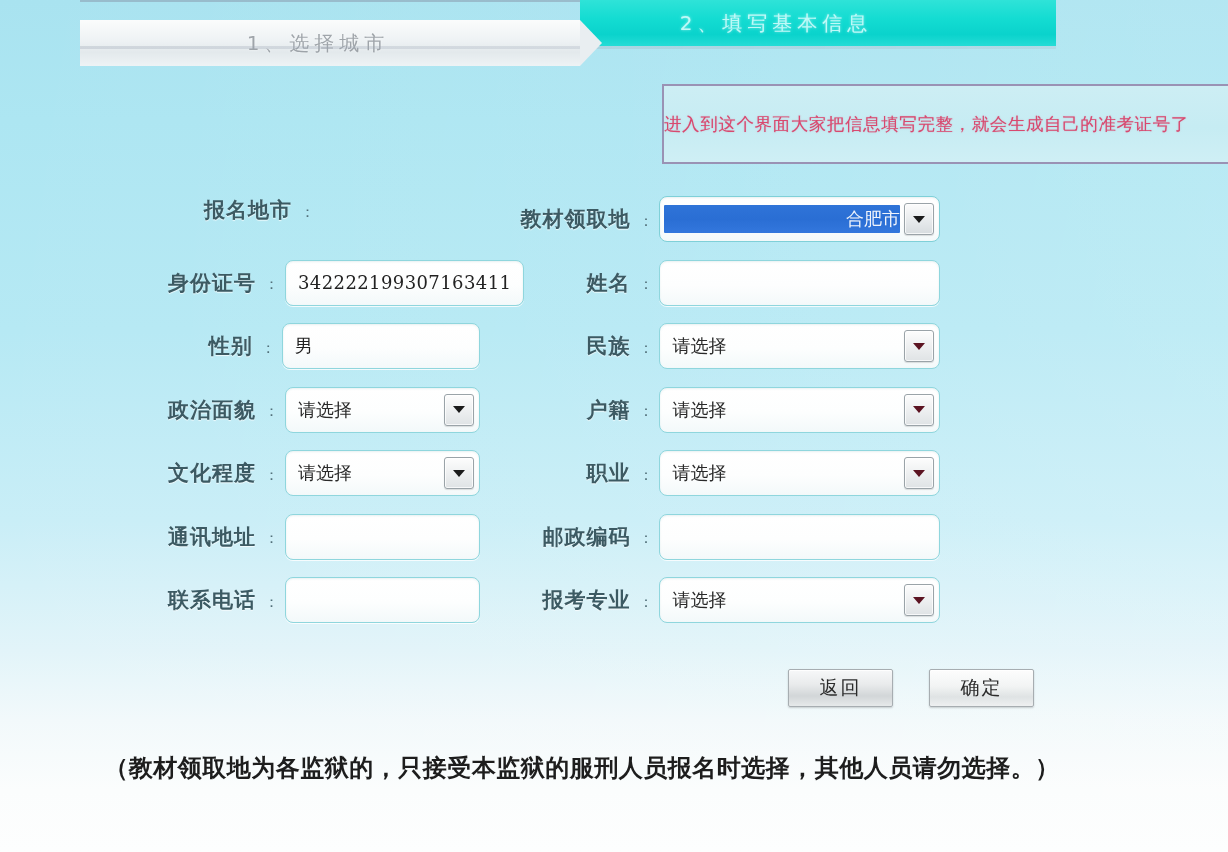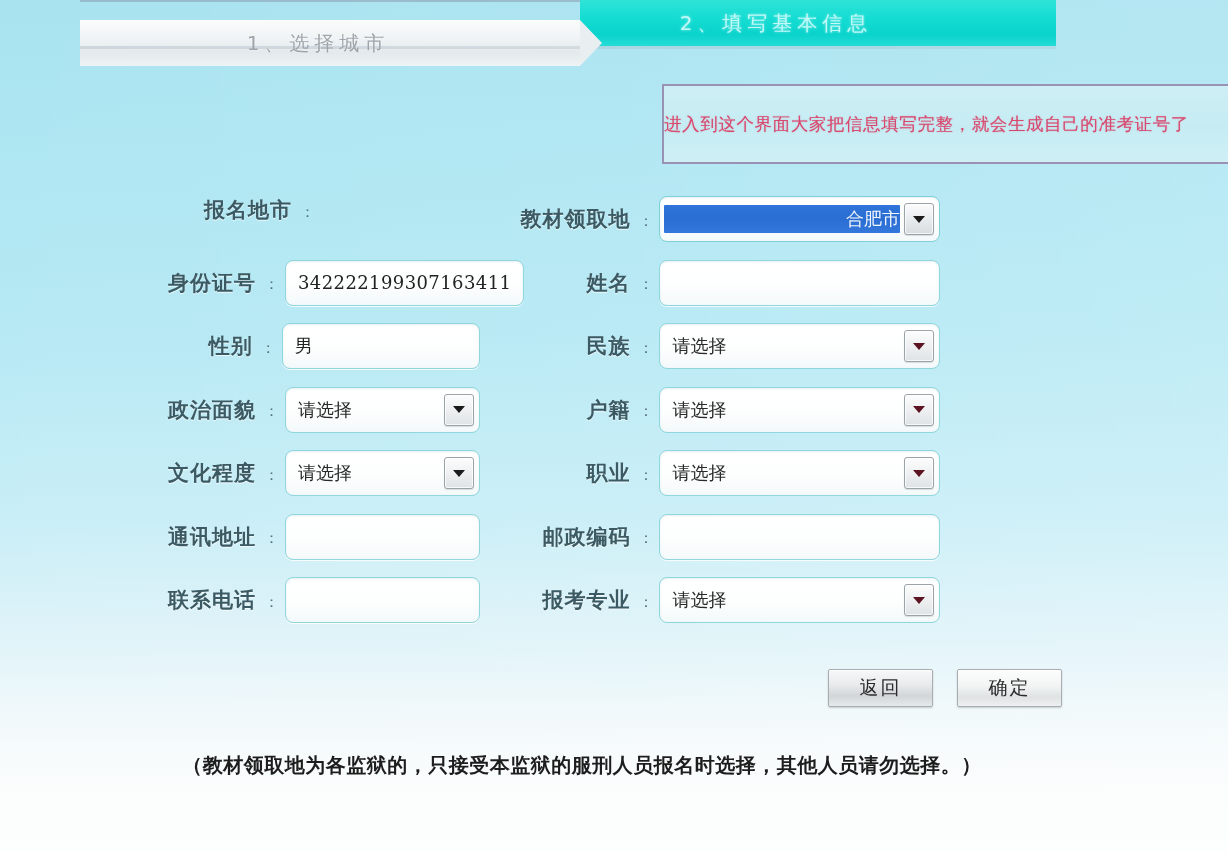--- a/index.html
+++ b/index.html
@@ -251,24 +251,24 @@
     margin-right: 4px;
     border-radius: 1px;
   }
   .select.focused .select-arrow {
     background: linear-gradient(to bottom, #fcfcfc 0%, #e9ecee 50%, #d7dcdf 100%);
   }
 
   
   .buttons {
     position: absolute;
-    left: 828px;
+    left: 788px;
     top: 669px;
     display: flex;
-    gap: 24px;
+    gap: 36px;
   }
   .btn {
     width: 105px;
     height: 38px;
     border: 1px solid #a7adb1;
     border-radius: 2px;
     background: linear-gradient(to bottom, #f7f8f9 0%, #e9ebec 40%, #d2d6d8 72%, #e6e9ea 100%);
     box-shadow: inset 0 1px 0 rgba(255,255,255,.85), 0 1px 2px rgba(0,0,0,.18);
     display: flex;
     align-items: center;
@@ -282,21 +282,21 @@
     background: linear-gradient(to bottom, #fdfdfd 0%, #f2f4f4 45%, #dfe3e4 75%, #eef0f1 100%);
   }
 
   
   .footnote {
     position: absolute;
     left: 0;
     top: 752px;
     width: 1164px;
     text-align: center;
-    font-size: 20px;
+    font-size: 24px;
     color: #1d1d1d;
     font-weight: 700;
     letter-spacing: .5px;
     filter: blur(0.3px);
   }
 </style>
 </head>
 <body>
 
 <div class="page"></div>

